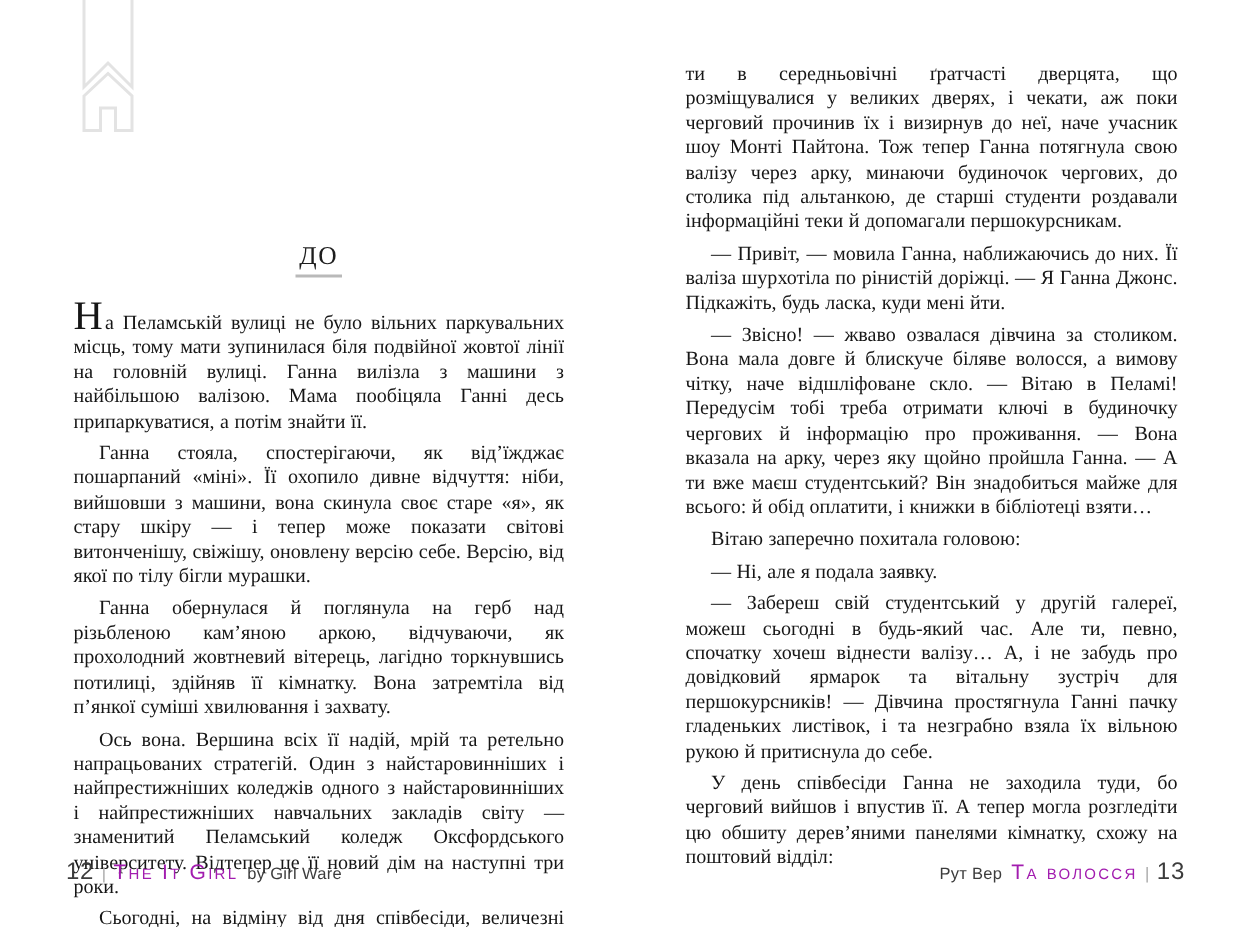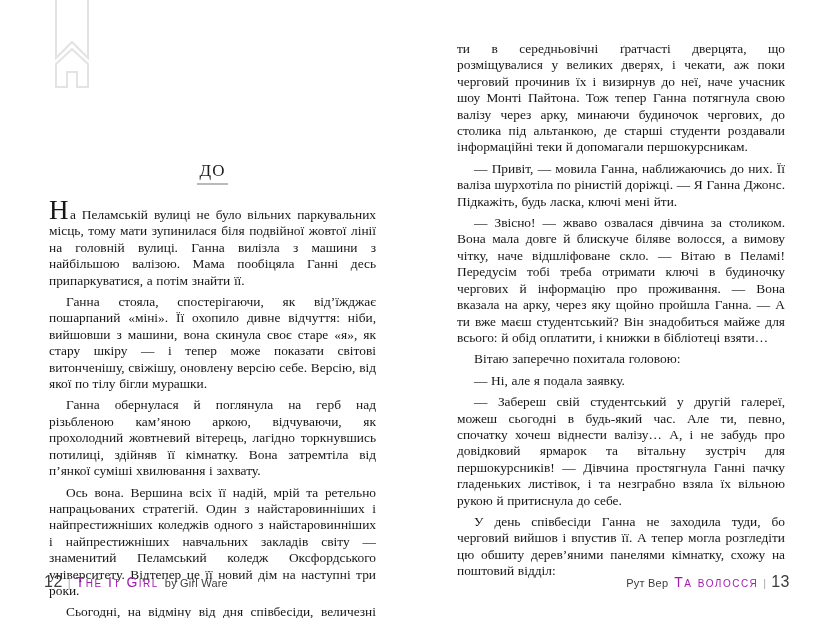--- a/index.html
+++ b/index.html
@@ -90,21 +90,21 @@
     <p>Ганна стояла, спостерігаючи, як від’їжджає пошарпаний «міні». Її охопило дивне відчуття: ніби, вийшовши з машини, вона скинула своє старе «я», як стару шкіру — і тепер може показати світові витонченішу, свіжішу, оновлену версію себе. Версію, від якої по тілу бігли мурашки.</p>
     <p>Ганна обернулася й поглянула на герб над різьбленою кам’яною аркою, відчуваючи, як прохолодний жовтневий вітерець, лагідно торкнувшись потилиці, здійняв її кімнатку. Вона затремтіла від п’янкої суміші хвилювання і захвату.</p>
     <p>Ось вона. Вершина всіх її надій, мрій та ретельно напрацьованих стратегій. Один з найстаровинніших і найпрестижніших коледжів одного з найстаровинніших і найпрестижніших навчальних закладів світу — знаменитий Пеламський коледж Оксфордського університету. Відтепер це її новий дім на наступні три роки.</p>
     <p>Сьогодні, на відміну від дня співбесіди, величезні дубові двері були відчинені. Першого ж разу Ганні довелося стука-</p>
   </div>
 </div>
 
 <div class="page page-right">
   <div class="body-text">
     <p class="no-indent">ти в середньовічні ґратчасті дверцята, що розміщувалися у великих дверях, і чекати, аж поки черговий прочинив їх і визирнув до неї, наче учасник шоу Монті Пайтона. Тож тепер Ганна потягнула свою валізу через арку, минаючи будиночок чергових, до столика під альтанкою, де старші студенти роздавали інформаційні теки й допомагали першокурсникам.</p>
-    <p>— Привіт, — мовила Ганна, наближаючись до них. Її валіза шурхотіла по рінистій доріжці. — Я Ганна Джонс. Підкажіть, будь ласка, ключі мені йти.</p>
+    <p>— Привіт, — мовила Ганна, наближаючись до них. Її валіза шурхотіла по рінистій доріжці. — Я Ганна Джонс. Підкажіть, будь ласка, куди мені йти.</p>
     <p>— Звісно! — жваво озвалася дівчина за столиком. Вона мала довге й блискуче біляве волосся, а вимову чітку, наче відшліфоване скло. — Вітаю в Пеламі! Передусім тобі треба отримати ключі в будиночку чергових й інформацію про проживання. — Вона вказала на арку, через яку щойно пройшла Ганна. — А ти вже маєш студентський? Він знадобиться майже для всього: й обід оплатити, і книжки в бібліотеці взяти…</p>
     <p>Вітаю заперечно похитала головою:</p>
     <p>— Ні, але я подала заявку.</p>
     <p>— Забереш свій студентський у другій галереї, можеш сьогодні в будь-який час. Але ти, певно, спочатку хочеш віднести валізу… А, і не забудь про довідковий ярмарок та вітальну зустріч для першокурсників! — Дівчина простягнула Ганні пачку гладеньких листівок, і та незграбно взяла їх вільною рукою й притиснула до себе.</p>
     <p>У день співбесіди Ганна не заходила туди, бо черговий вийшов і впустив її. А тепер могла розгледіти цю обшиту дерев’яними панелями кімнатку, схожу на поштовий відділ:</p>
   </div>
 </div>
 
 <div class="footer footer-left">
   <span class="pg-num">12</span><span class="sep">|</span><span class="book-title">The It Girl</span><span class="byline">by Girl Ware</span>

